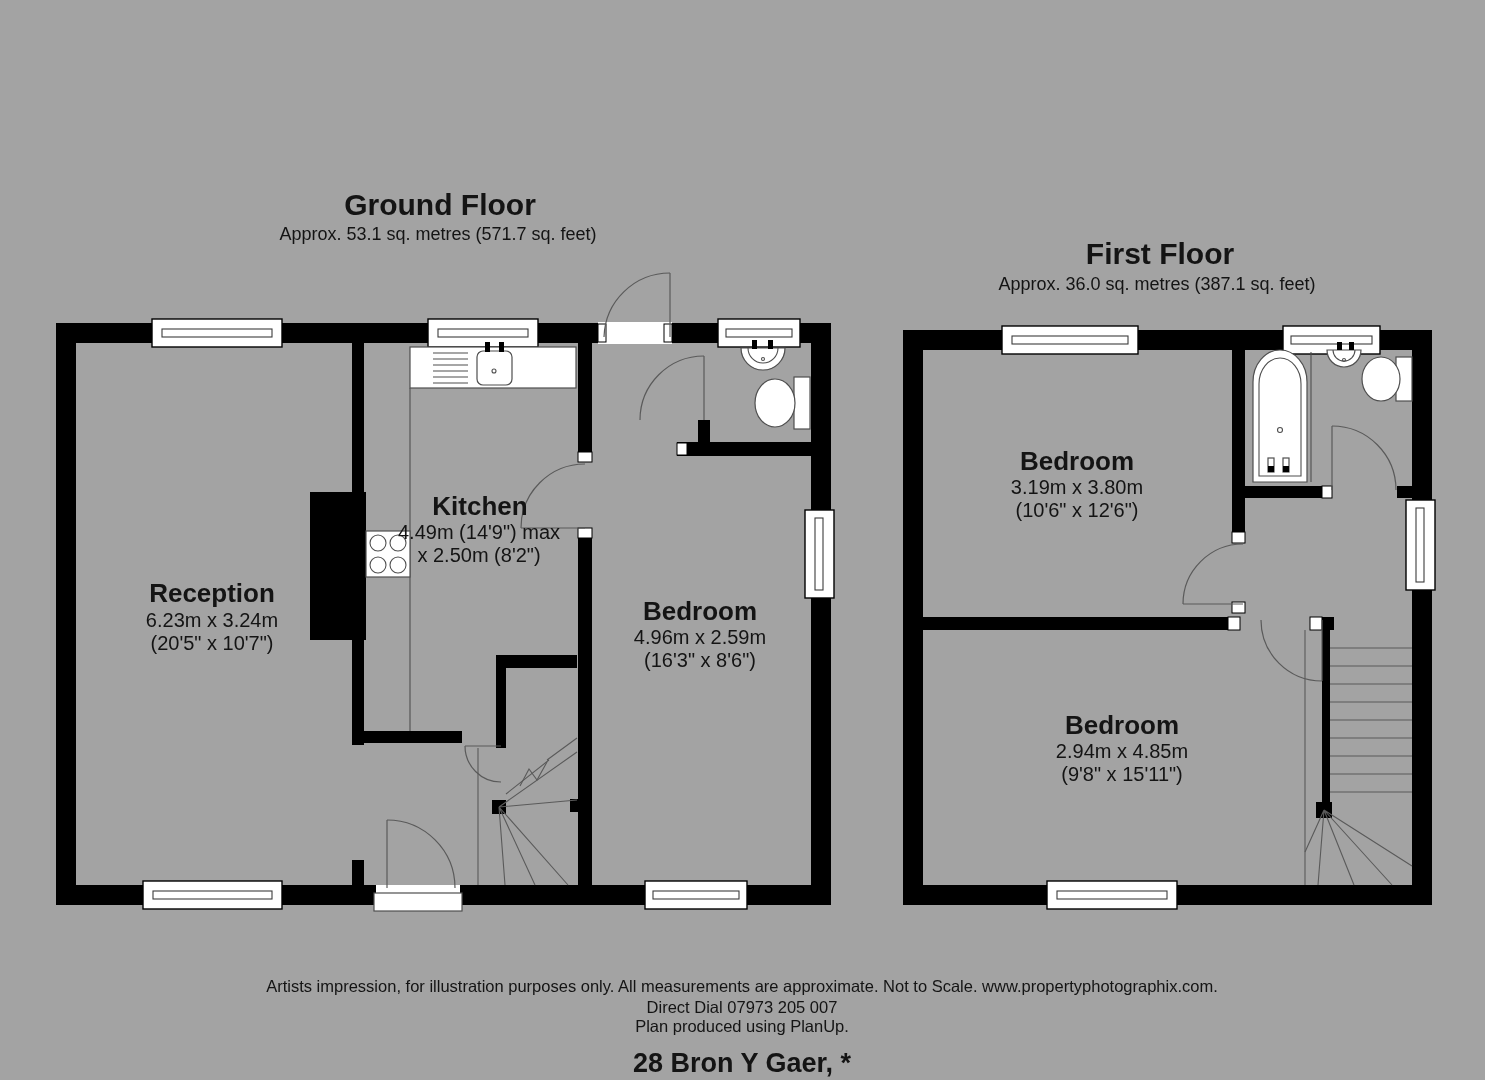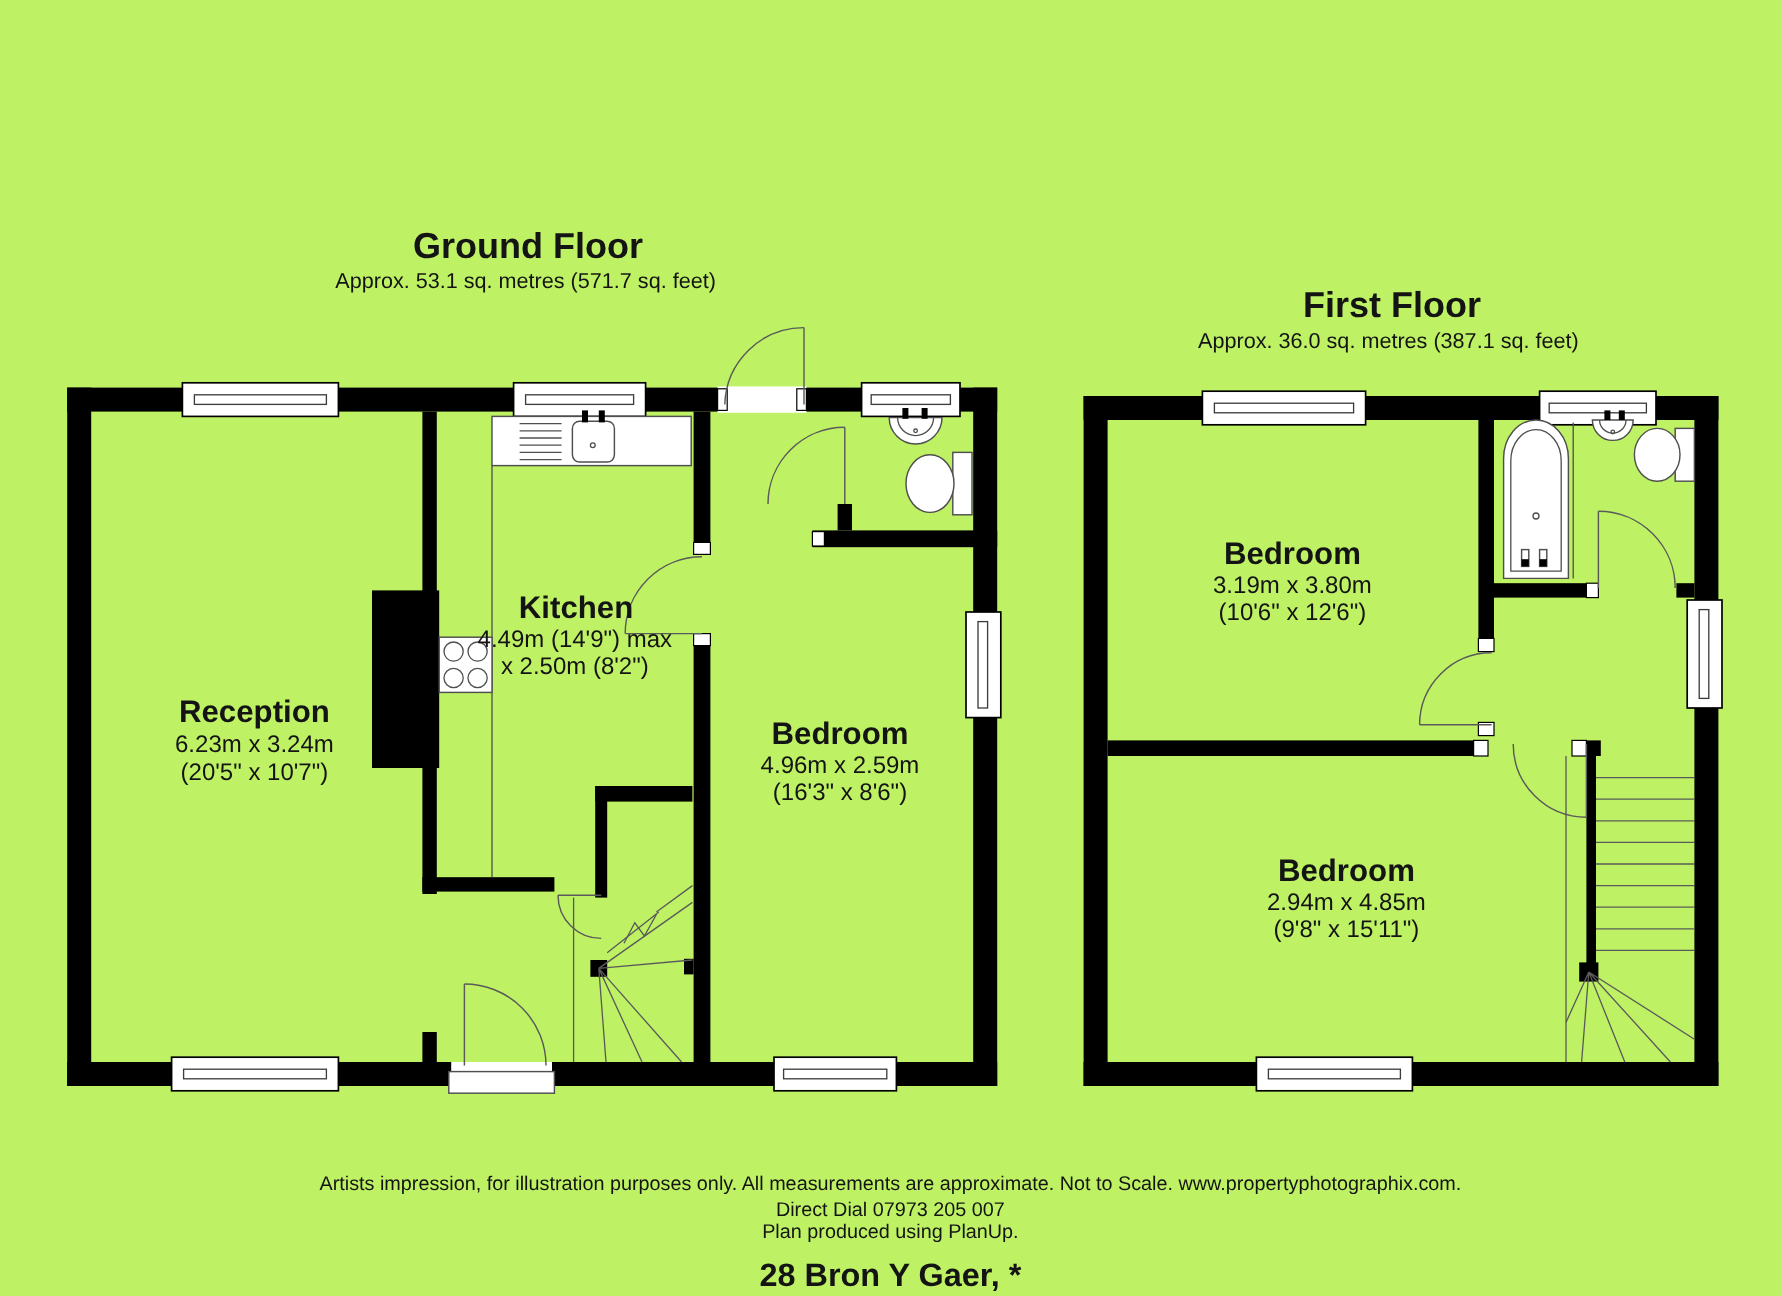--- a/index.html
+++ b/index.html
@@ -1,16 +1,16 @@
 <!DOCTYPE html>
 <html><head>
 <meta charset="utf-8">
 <style>
   html,body{margin:0;padding:0;background:#ffffff;}
-  .page{position:relative;width:1485px;height:1080px;background:#bef264;overflow:hidden;
+  .page{position:relative;width:1485px;height:1080px;background:#a3a3a3;overflow:hidden;
         font-family:"Liberation Sans", sans-serif;}
   svg text{text-anchor:middle;fill:#141414;}
   .floor-title{font:bold 30px "Liberation Sans", sans-serif;}
   .floor-area{font:18px "Liberation Sans", sans-serif;}
   .room-name{font:bold 26px "Liberation Sans", sans-serif;}
   .room-dims{font:20px "Liberation Sans", sans-serif;}
   .footer-line{font:16.5px "Liberation Sans", sans-serif;}
   .footer-address{font:bold 27px "Liberation Sans", sans-serif;}
   .wall{fill:#000;stroke:none;}
   .win{fill:#fff;stroke:#000;stroke-width:1.4;}

